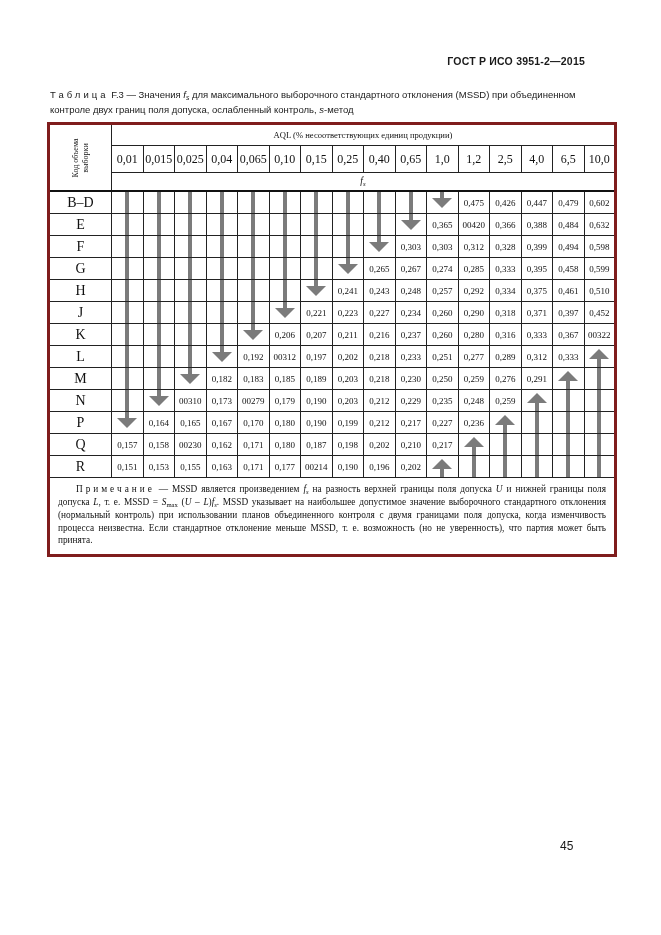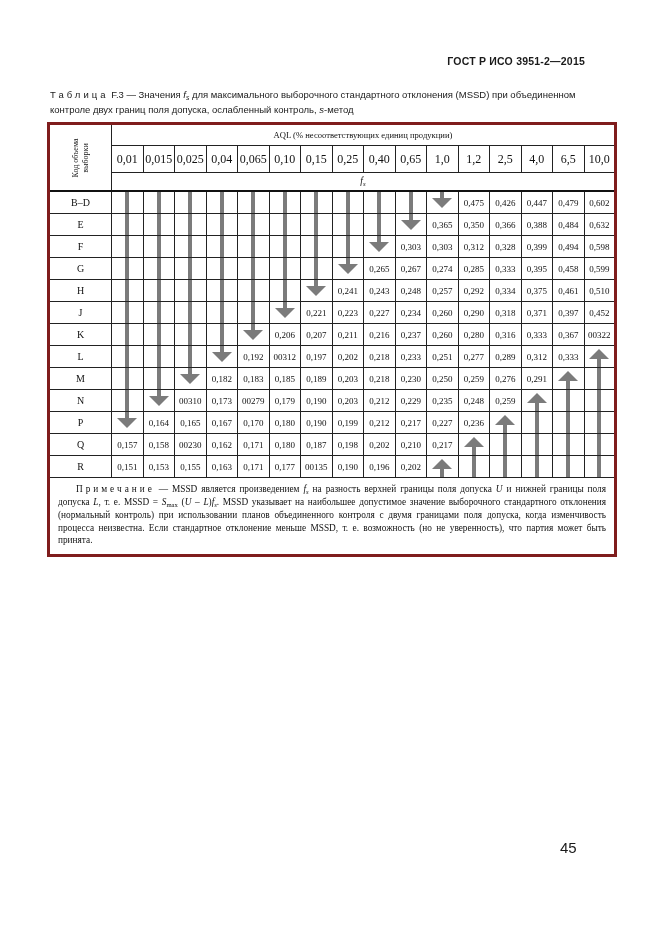--- a/index.html
+++ b/index.html
@@ -16,34 +16,34 @@
         font-size:9px;color:#111;}
   th,td{border:1px solid #222;font-weight:normal;padding:0;text-align:center;vertical-align:middle;
         overflow:hidden;}
   table{border:3px solid #7f1d1d;font-family:Liberation Serif, serif;}
   .aql{height:20px;font-size:8.6px;}
   .colhead{height:26px;font-size:12px;}
   .fsrow{height:17px;border-bottom:2px solid #111;font-size:9.5px;}
   .corner{width:63px;position:relative;border-bottom:2px solid #111;}
   .corner .rot{position:absolute;left:50%;top:50%;transform:translate(-50%,-50%) rotate(-90deg);
         width:40px;font-size:8px;line-height:1.25;text-align:center;}
-  .rowcode{height:21px;font-size:10px;}
+  .rowcode{height:21px;font-size:14px;}
   td.val{font-size:9px;}
   td.acell{position:relative;}
   .ds::before,.us::before{content:"";position:absolute;left:50%;margin-left:-2px;top:-1px;bottom:-1px;
         width:4px;background:#7b7b7b;}
   .dh::before{content:"";position:absolute;left:50%;margin-left:-2px;top:-1px;height:8px;width:4px;background:#7b7b7b;}
   .dh::after{content:"";position:absolute;left:50%;margin-left:-10px;top:6px;width:0;height:0;
         border-left:10px solid transparent;border-right:10px solid transparent;border-top:10px solid #7b7b7b;}
   .uh::after{content:"";position:absolute;left:50%;margin-left:-10px;top:3px;width:0;height:0;
         border-left:10px solid transparent;border-right:10px solid transparent;border-bottom:10px solid #7b7b7b;}
   .uh::before{content:"";position:absolute;left:50%;margin-left:-2px;top:12px;bottom:-1px;width:4px;background:#7b7b7b;}
   .note-cell{text-align:justify;font-size:9.3px;line-height:1.36;padding:5px 8px 7px 8px;}
   .note-cell p{margin:0;text-indent:18px;}
-  .page-number{position:absolute;top:839px;left:560px;font-size:15px;}
+  .page-number{position:absolute;top:839px;left:560px;font-size:12px;}
 </style>
 </head>
 <body>
 
 <div class="page">
 
   <div class="gost-header">ГОСТ Р ИСО 3951-2—2015</div>
 
   <div class="doc-title"><span class="sp">Таблица</span><span class="">  F.3 — Значения </span><span class="it">f</span><span class="it sb">s</span><span class=""> для максимального выборочного стандартного отклонения (MSSD) при объединенном контроле двух границ поля допуска, ослабленный контроль, </span><span class="it">s</span><span class="">-метод</span></div>
 
@@ -108,21 +108,21 @@
             <td class="acell ds"></td>
             <td class="acell ds"></td>
             <td class="acell ds"></td>
             <td class="acell ds"></td>
             <td class="acell ds"></td>
             <td class="acell ds"></td>
             <td class="acell ds"></td>
             <td class="acell ds"></td>
             <td class="acell dh"></td>
             <td class="val">0,365</td>
-            <td class="val">0,350</td>
+            <td class="val">00420</td>
             <td class="val">0,366</td>
             <td class="val">0,388</td>
             <td class="val">0,484</td>
             <td class="val">0,632</td>
           </tr>
           <tr>
             <th class="rowcode">F</th>
             <td class="acell ds"></td>
             <td class="acell ds"></td>
             <td class="acell ds"></td>
@@ -312,21 +312,21 @@
             <td class="acell us"></td>
           </tr>
           <tr>
             <th class="rowcode">R</th>
             <td class="val">0,151</td>
             <td class="val">0,153</td>
             <td class="val">0,155</td>
             <td class="val">0,163</td>
             <td class="val">0,171</td>
             <td class="val">0,177</td>
-            <td class="val">00135</td>
+            <td class="val">00214</td>
             <td class="val">0,190</td>
             <td class="val">0,196</td>
             <td class="val">0,202</td>
             <td class="acell uh"></td>
             <td class="acell us"></td>
             <td class="acell us"></td>
             <td class="acell us"></td>
             <td class="acell us"></td>
             <td class="acell us"></td>
           </tr>

